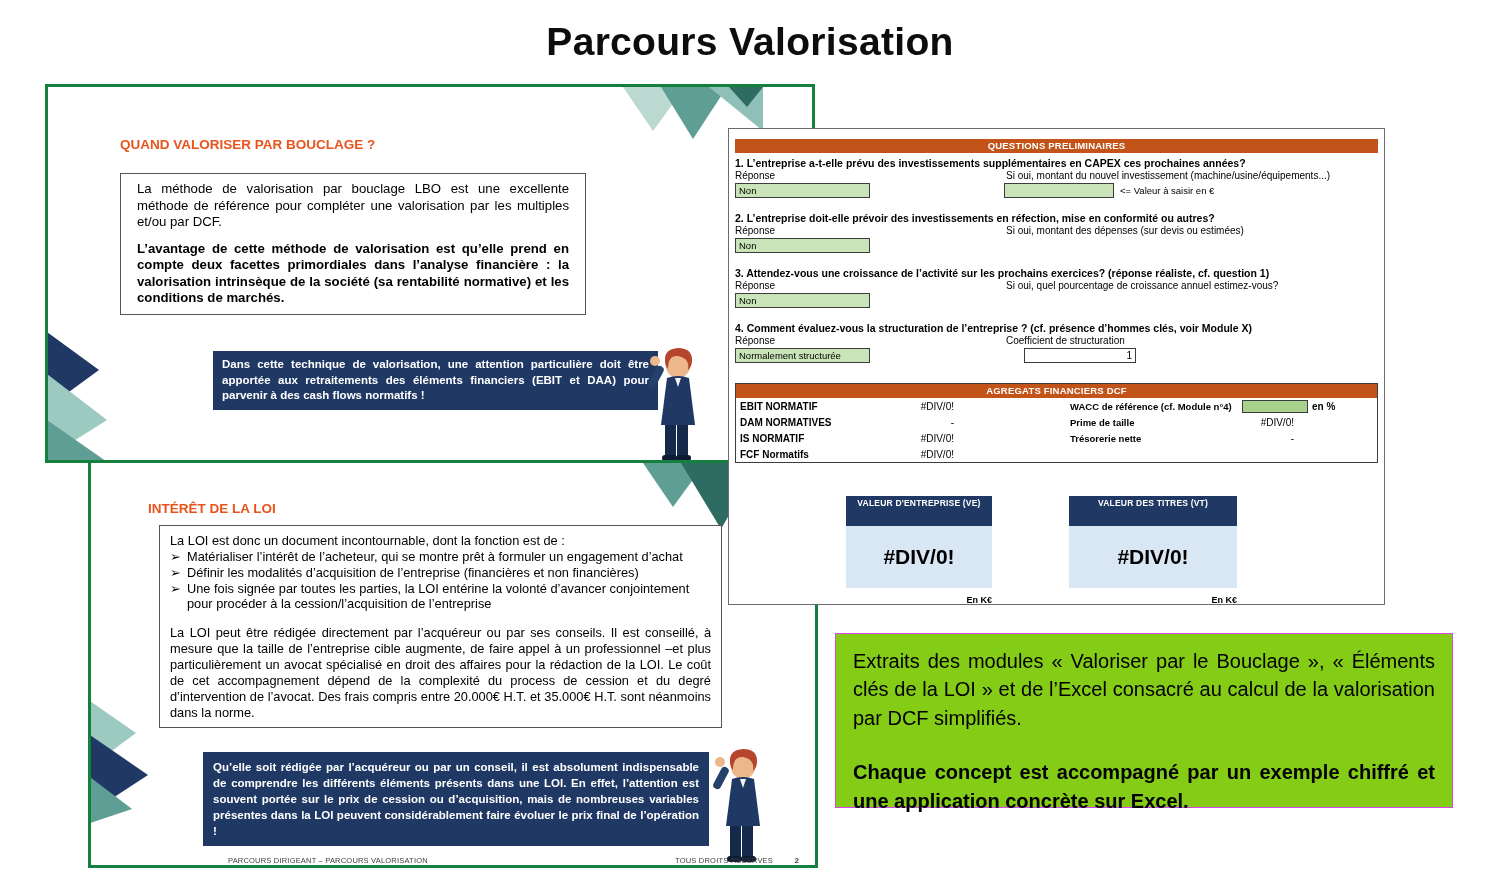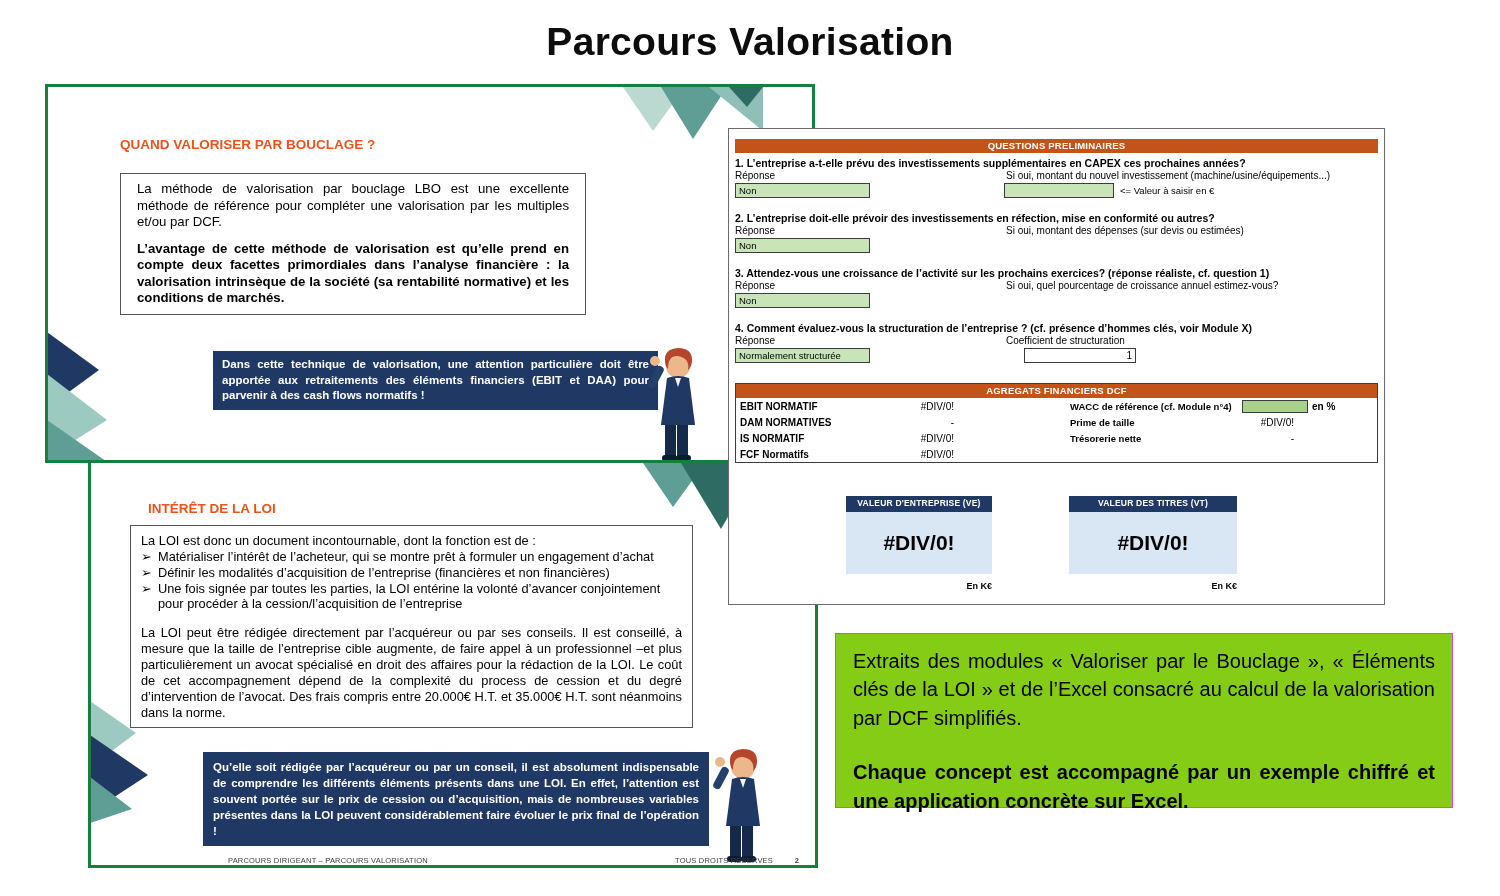--- a/index.html
+++ b/index.html
@@ -14,21 +14,21 @@
   .slide1 { left:45px; top:84px; width:770px; height:379px; z-index:1; }
   .slide2 { left:88px; top:460px; width:730px; height:408px; z-index:2; }
 
   .slide-heading { position:absolute; font-size:13.5px; font-weight:bold; color:#e9541d; }
   .slide1 .slide-heading { left:72px; top:50px; }
   .slide2 .slide-heading { left:57px; top:38px; }
 
   .textbox { position:absolute; border:1px solid #555; text-align:justify; background:#fff; }
   .tb1 { left:72px; top:86px; width:466px; padding:7px 16px; font-size:13.2px; line-height:1.25; }
   .tb1 p + p { margin-top:10px; }
-  .tb2 { left:39px; top:62px; width:563px; padding:7px 10px; font-size:12.8px; line-height:1.24; }
+  .tb2 { left:68px; top:62px; width:563px; padding:7px 10px; font-size:12.8px; line-height:1.24; }
   .tb2 .para { margin-top:13px; }
   .b { font-weight:bold; }
   .bullet { display:flex; text-align:left; }
   .bullet .arrow { flex:none; width:17px; }
 
   .callout { position:absolute; background:#1f3864; color:#fff; font-weight:bold; text-align:justify; }
   .co1 { left:165px; top:264px; width:445px; font-size:11.5px; line-height:1.35; padding:6px 9px; }
   .co2 { left:112px; top:289px; width:506px; font-size:11.5px; line-height:1.4;  padding:7px 10px; }
 
   .mascot { position:absolute; }
@@ -68,21 +68,21 @@
   .xrow .c1 { flex:none; width:168px; font-weight:bold; }
   .xrow .c2 { flex:none; width:46px; text-align:right; }
   .xrow .c3 { flex:none; width:172px; margin-left:116px; font-weight:bold; font-size:9.5px; white-space:nowrap; }
   .xrow .c4 { flex:none; width:52px; text-align:right; }
   .wbox { flex:none; width:66px; height:13px; background:#a9d18e; border:1px solid #3c3c3c; }
   .wunit { margin-left:4px; font-weight:bold; font-size:10px; }
 
   .xvals { display:flex; margin-top:33px; }
   .vbox1 { margin-left:111px; width:146px; }
   .vbox2 { margin-left:77px;  width:168px; }
-  .vhead { height:16px; background:#1f3864; color:#fff; font-size:8.5px; font-weight:bold;
+  .vhead { height:30px; background:#1f3864; color:#fff; font-size:8.5px; font-weight:bold;
            text-align:center; line-height:15px; letter-spacing:.2px; white-space:nowrap; }
   .vbody { height:62px; background:#d9e7f5; display:flex; align-items:center; justify-content:center;
            font-size:21px; font-weight:bold; }
   .vunit { margin-top:7px; text-align:right; font-size:9px; font-weight:bold; }
 
   .caption { position:absolute; left:835px; top:633px; width:618px; height:175px; z-index:4;
              background:#84cc16; border:1px solid #d946ef; padding:13px 17px;
              font-size:20px; line-height:1.42; text-align:justify; }
   .caption .p2 { margin-top:26px; font-weight:bold; }
 </style>

